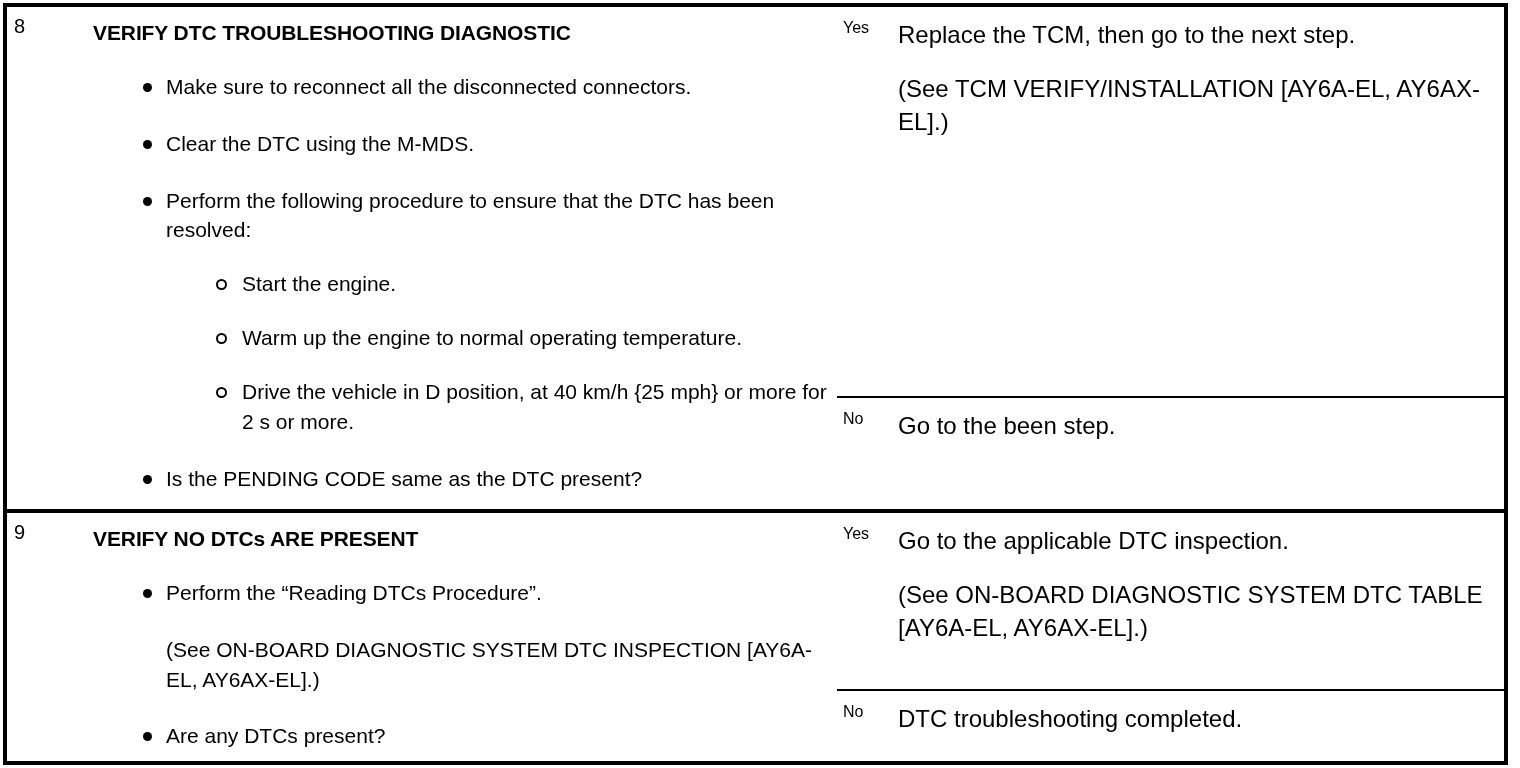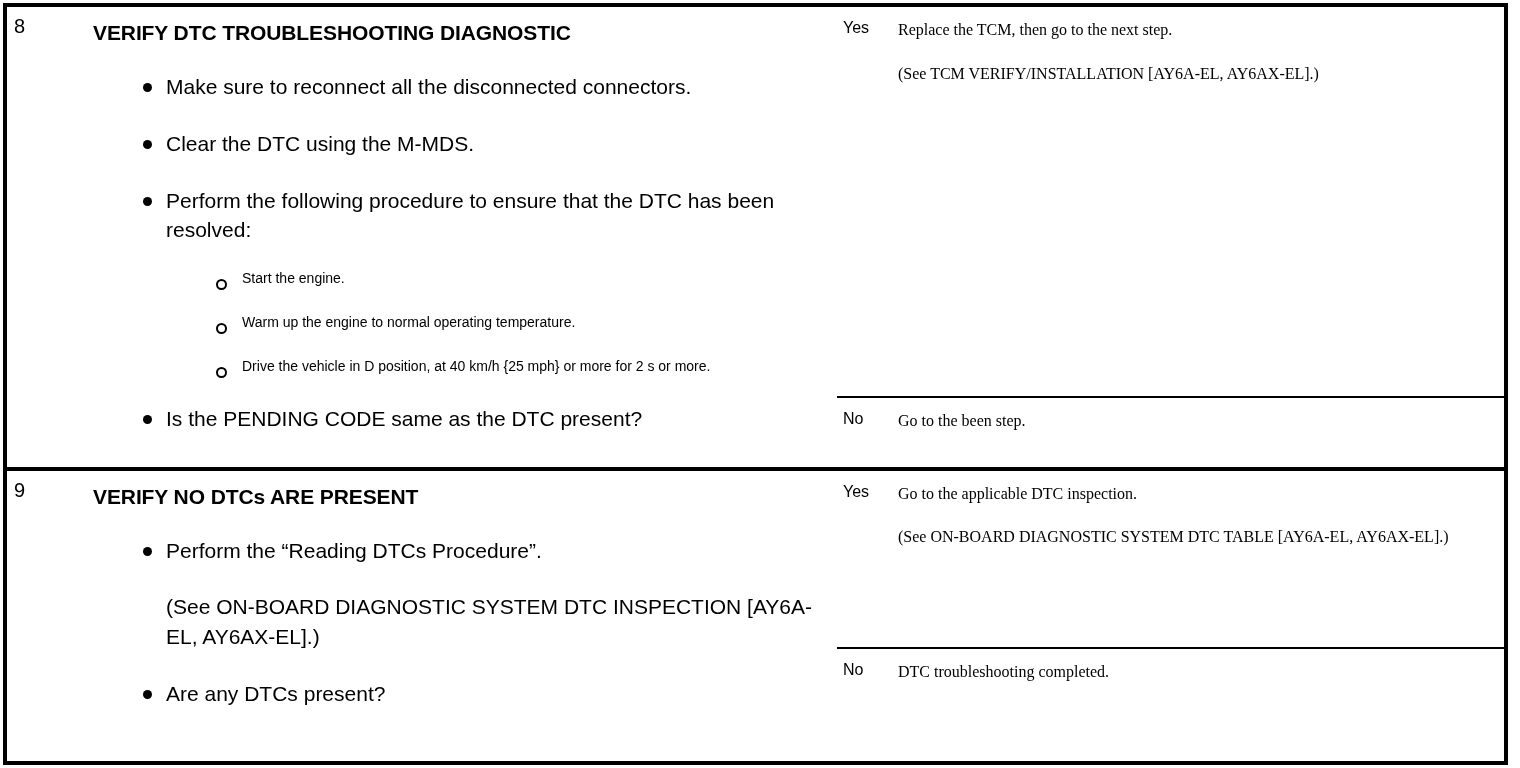--- a/index.html
+++ b/index.html
@@ -74,24 +74,23 @@
   }
 
   .yn {
     font-size: 16px;
     line-height: 1.0;
     padding: 13px 0 0 6px;
     white-space: nowrap;
   }
 
   .action {
-    font-size: 16px;
+    font-size: 24px;
     line-height: 1.35;
     padding: 12px 10px 0 9px;
-    font-family: Liberation Serif, serif;
   }
   .action p {
     margin: 0 0 22px 0;
   }
   .action p:last-child { margin-bottom: 0; }
 
   
   ul.lvl1 {
     list-style: none;
     margin: 0;
@@ -117,21 +116,21 @@
   ul.lvl1 > li.no-bullet { padding-left: 24px; }
   ul.lvl1 > li.no-bullet::before { display: none; }
 
   ul.lvl2 {
     list-style: none;
     margin: 24px 0 0 0;
     padding: 0 0 0 50px;
   }
   ul.lvl2 > li {
     position: relative;
-    font-size: 14px;
+    font-size: 21px;
     line-height: 1.42;
     margin-top: 24px;
     padding-left: 26px;
   }
   ul.lvl2 > li:first-child { margin-top: 0; }
   ul.lvl2 > li::before {
     content: "";
     position: absolute;
     left: 0px;
     top: 10px;

